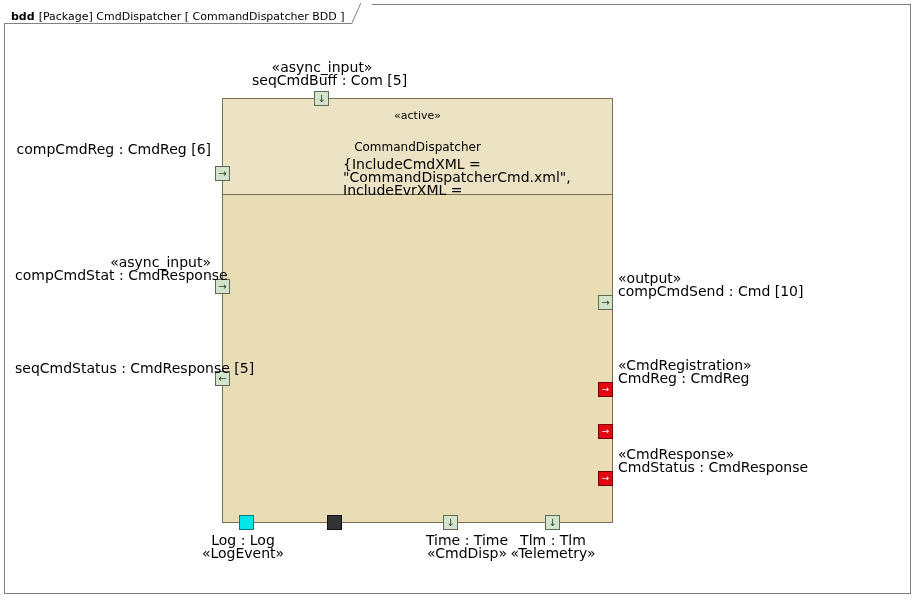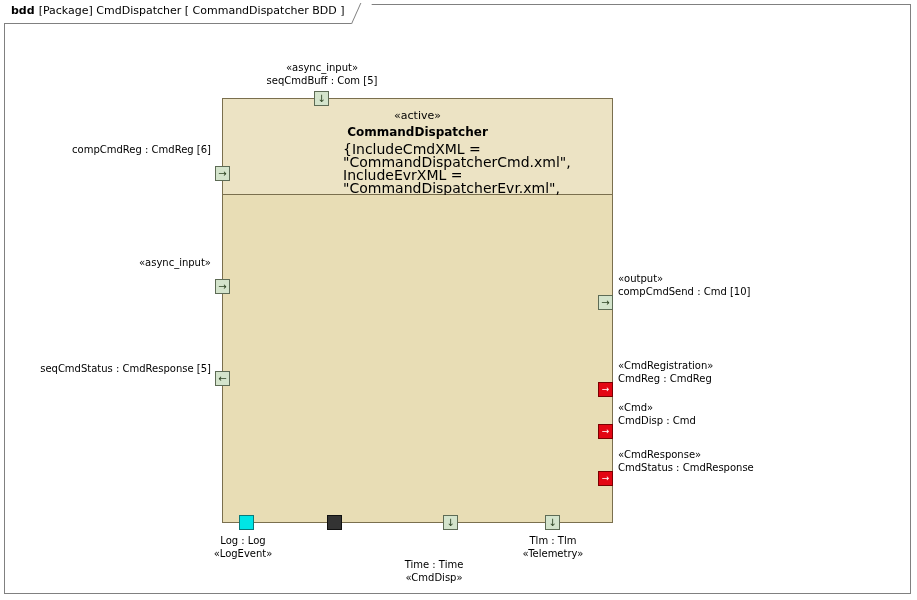--- a/index.html
+++ b/index.html
@@ -33,21 +33,21 @@
     left: 4px;
     top: 4px;
     height: 20px;
     background: #ffffff;
     border: 1px solid #808080;
     border-left: none;
     border-top: none;
     box-sizing: border-box;
     padding: 0 18px 0 7px;
     display: flex;
-    align-items: flex-start;
+    align-items: flex-end;
     font-size: 11px;
     color: #000000;
     white-space: nowrap;
   }
   .frame-tab .kw {
     font-weight: bold;
     margin-right: 4px;
   }
   .frame-tab .tab-clip {
     position: absolute;
@@ -85,24 +85,24 @@
     text-align: center;
     padding-top: 10px;
   }
   .stereo {
     font-size: 11px;
     color: #000000;
     line-height: 14px;
   }
   .block-name {
     font-size: 12px;
-    font-weight: bold;
+    font-weight: normal;
     color: #000000;
     line-height: 16px;
-    margin-top: 1px;
+    margin-top: 16px;
   }
   .block-props {
     margin-top: 3px;
     font-size: 14px;
     line-height: 13px;
     color: #000000;
     text-align: left;
     padding-left: 120px;
   }
   .block-body {
@@ -147,21 +147,21 @@
     border: 1px solid #111111;
   }
   .port .glyph {
     pointer-events: none;
     font-family: "DejaVu Sans", sans-serif;
   }
 
   
   .lbl {
     position: absolute;
-    font-size: 10px;
+    font-size: 14px;
     color: #000000;
     line-height: 13px;
     white-space: nowrap;
   }
   .lbl .st {
     display: block;
   }
   .lbl.right {
     text-align: right;
   }
@@ -208,20 +208,21 @@
   </div>
   <div class="lbl right" style="left:15px; top:143px; width:196px;">
     <span class="st">compCmdReg : CmdReg [6]</span>
   </div>
 
   <div class="port flow" style="left:215px; top:279px;">
     <span class="glyph">→</span>
   </div>
   <div class="lbl right" style="left:15px; top:256px; width:196px;">
     <span class="st">«async_input»</span>
+    <span class="st">compCmdStat : CmdResponse</span>
   </div>
 
   <div class="port flow" style="left:215px; top:371px;">
     <span class="glyph">←</span>
   </div>
   <div class="lbl right" style="left:15px; top:362px; width:196px;">
     <span class="st">seqCmdStatus : CmdResponse [5]</span>
   </div>
 
   <div class="port flow" style="left:598px; top:295px;">
@@ -236,24 +237,20 @@
     <span class="glyph">→</span>
   </div>
   <div class="lbl" style="left:618px; top:359px;">
     <span class="st">«CmdRegistration»</span>
     <span class="st">CmdReg : CmdReg</span>
   </div>
 
   <div class="port red" style="left:598px; top:424px;">
     <span class="glyph">→</span>
   </div>
-  <div class="lbl" style="left:618px; top:401px;">
-    <span class="st">«Cmd»</span>
-    <span class="st">CmdDisp : Cmd</span>
-  </div>
 
   <div class="port red" style="left:598px; top:471px;">
     <span class="glyph">→</span>
   </div>
   <div class="lbl" style="left:618px; top:448px;">
     <span class="st">«CmdResponse»</span>
     <span class="st">CmdStatus : CmdResponse</span>
   </div>
 
   <div class="port cyan" style="left:239px; top:515px;">
@@ -264,21 +261,21 @@
     <span class="st">«LogEvent»</span>
   </div>
 
   <div class="port dark" style="left:327px; top:515px;">
     <span class="glyph"></span>
   </div>
 
   <div class="port flow" style="left:443px; top:515px;">
     <span class="glyph">↓</span>
   </div>
-  <div class="lbl center" style="left:387px; top:534px; width:94px;margin-top:24px;">
+  <div class="lbl center" style="left:420px; top:534px; width:94px;">
     <span class="st">Time : Time</span>
     <span class="st">«CmdDisp»</span>
   </div>
 
   <div class="port flow" style="left:545px; top:515px;">
     <span class="glyph">↓</span>
   </div>
   <div class="lbl center" style="left:505px; top:534px; width:96px;">
     <span class="st">Tlm : Tlm</span>
     <span class="st">«Telemetry»</span>

